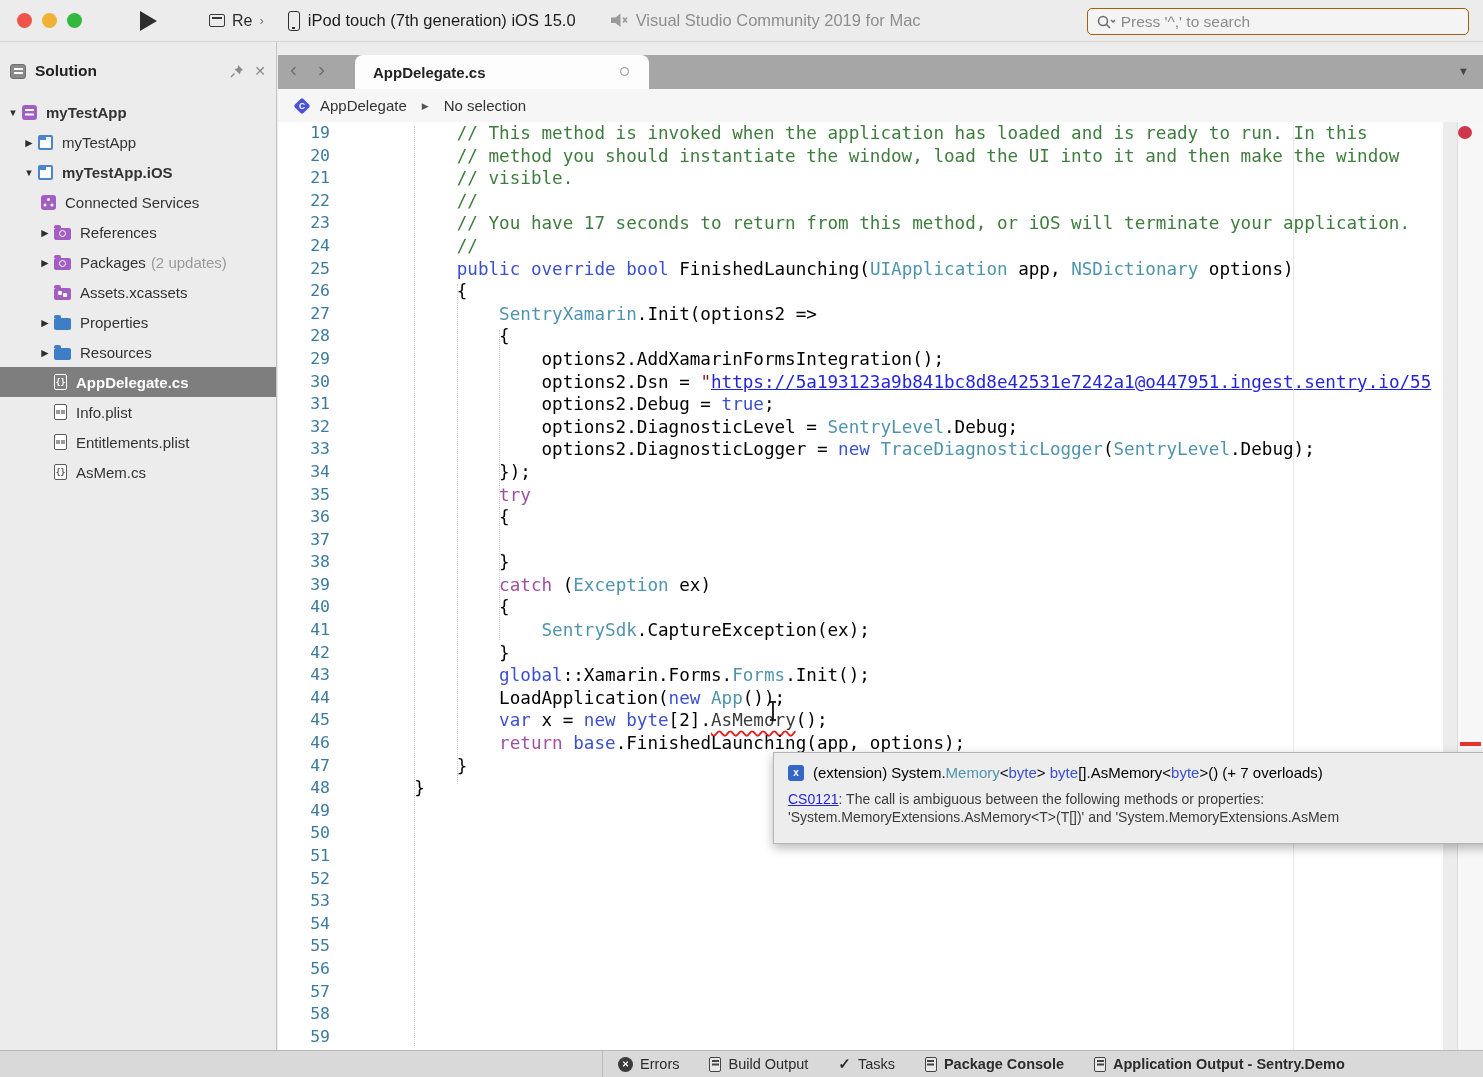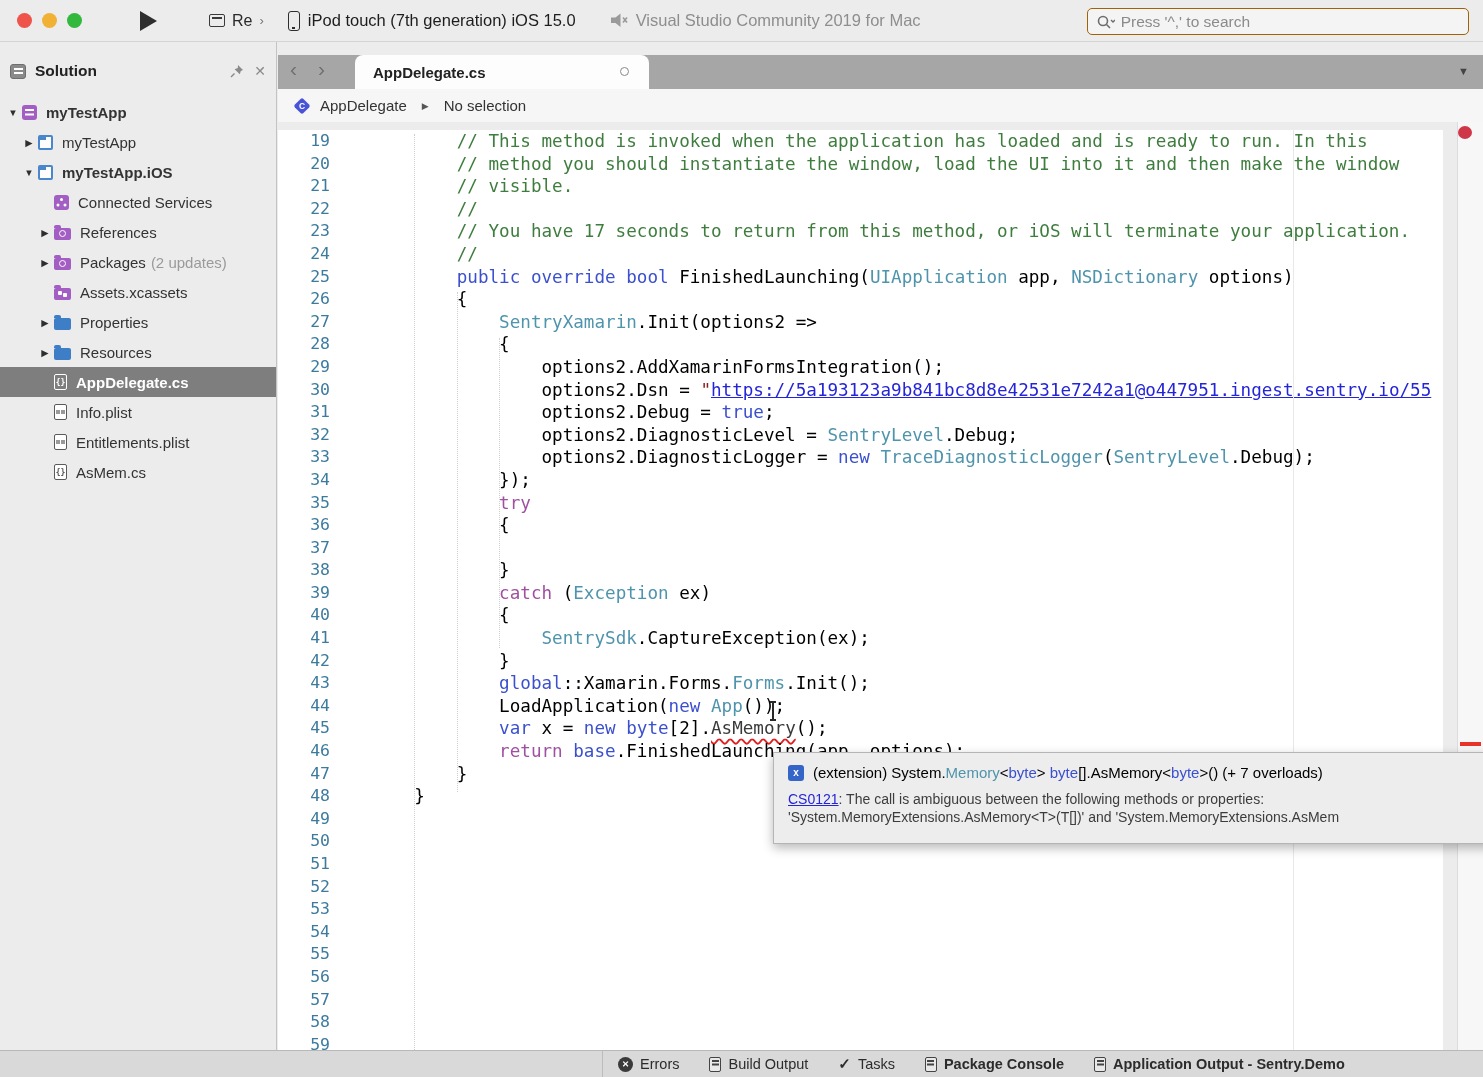--- a/index.html
+++ b/index.html
@@ -82,21 +82,21 @@
   #tab-dd { position:absolute; right:14px; top:10px; font-size:11px; color:#444; cursor:pointer; }
 
   #crumbbar { position:absolute; left:0; top:47px; width:1205px; height:33px; background:#f6f6f6;
               display:flex; align-items:center; padding-left:18px; }
   .class-ic { width:12px; height:12px; background:#4853d8; transform:rotate(45deg); border-radius:2px;
               display:flex; align-items:center; justify-content:center; margin-right:12px; }
   .class-ic span { transform:rotate(-45deg); color:#fff; font-size:8.5px; font-weight:bold; }
   #crumbbar .c1, #crumbbar .c2 { font-size:15px; color:#333; }
   #crumbbar .sep { font-size:9px; color:#555; margin:0 15px; }
 
-  #codearea { position:absolute; left:0; top:88px; width:1165px; height:928px; background:#fff; overflow:hidden; }
+  #codearea { position:absolute; left:0; top:80px; width:1165px; height:928px; background:#fff; overflow:hidden; }
   .cl { display:flex; height:22.6px; line-height:22.6px; white-space:pre;
         font-family:"DejaVu Sans Mono",monospace; font-size:17.6px; }
   .ln { flex:0 0 74px; text-align:right; padding-right:22px; color:#3d7b9e; font-size:16.5px;
         user-select:none; }
   .lc { padding-left:20px; color:#3a3a3a; }
   .tk-p  { color:#000000; }
   .tk-k  { color:#3b50ce; }
   .tk-kp { color:#a050a0; }
   .tk-t  { color:#4f94ad; }
   .tk-c  { color:#3e7d3e; }
@@ -192,21 +192,21 @@
         <div class="trow" style="padding-left: 20px;">
           <span class="exp">▶</span>
           <span class="ti icon-project"></span>
           <span>myTestApp</span>
         </div>
         <div class="trow b" style="padding-left: 20px;">
           <span class="exp">▼</span>
           <span class="ti icon-project"></span>
           <span>myTestApp.iOS</span>
         </div>
-        <div class="trow" style="padding-left: 36px;">
+        <div class="trow" style="padding-left: 23px;">
           <span class="exp"></span>
           <span class="ti icon-connected"></span>
           <span>Connected Services</span>
         </div>
         <div class="trow" style="padding-left: 36px;">
           <span class="exp">▶</span>
           <span class="ti fold icon-folder-ref"></span>
           <span>References</span>
         </div>
         <div class="trow" style="padding-left: 36px;">

